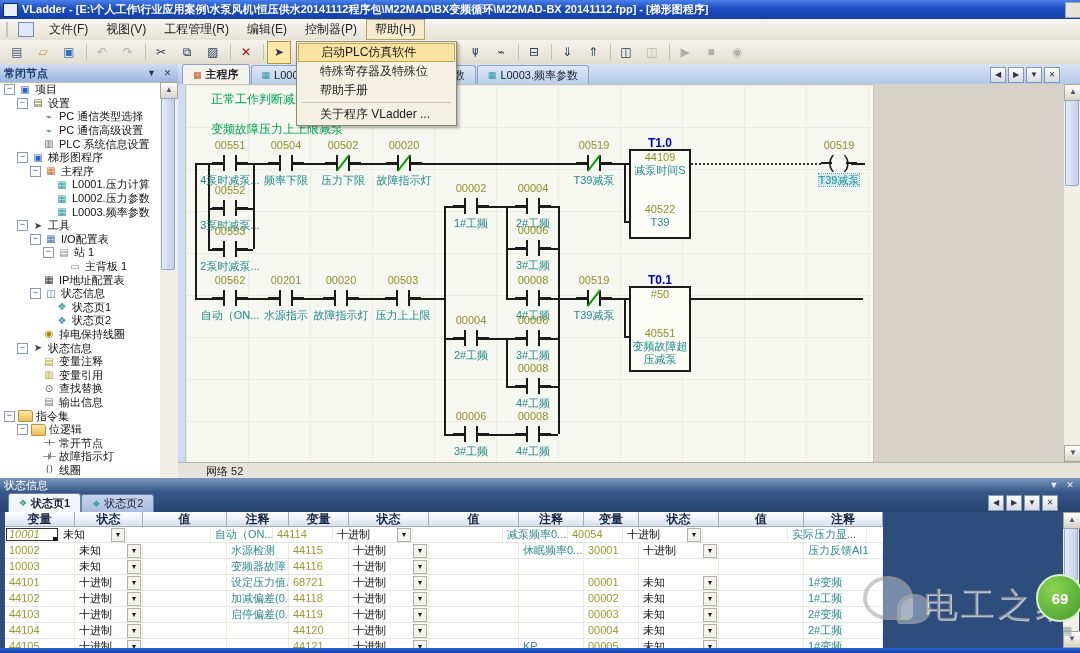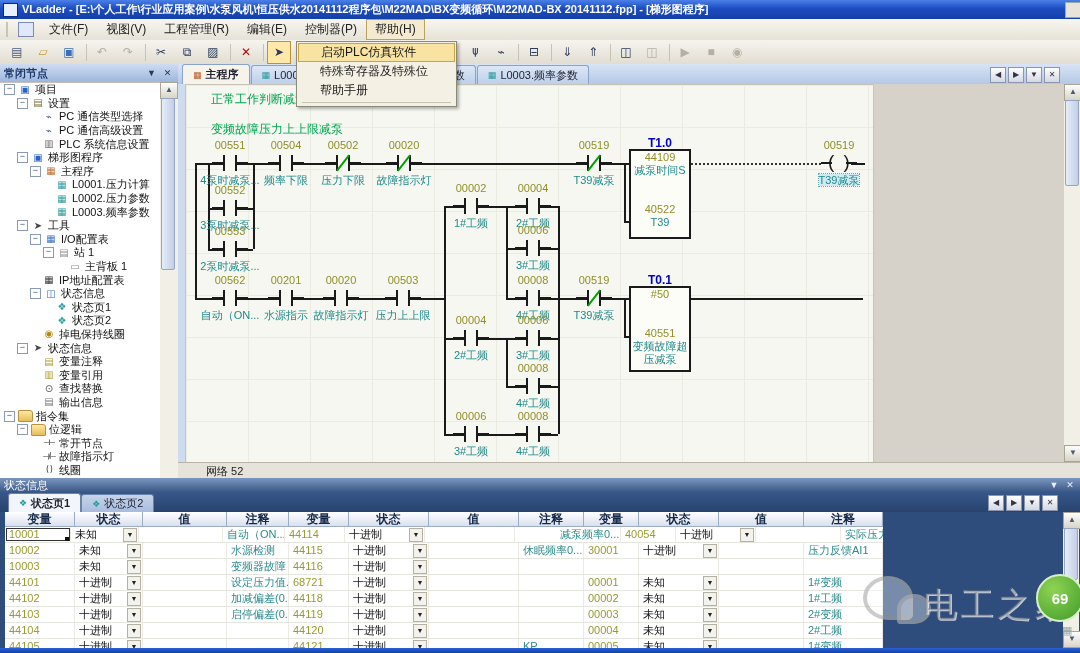--- a/index.html
+++ b/index.html
@@ -191,20 +191,21 @@
     <div class="tb sep disabled">▶</div>
     <div class="tb disabled">■</div>
     <div class="tb disabled">◉</div>
   </div>
 
 <div class="dropdown" id="help-dropdown">
     <div class="dd-item hl">启动PLC仿真软件</div>
     <div class="dd-item">特殊寄存器及特殊位</div>
     <div class="dd-item">帮助手册</div>
     <div class="dd-sep"></div>
+    <div class="dd-item">关于程序 VLadder ...</div>
   </div>
 
 <div class="proj">
   <div class="panel-hd">
     <span>常闭节点</span>
     <span class="sp"></span>
     <span class="hbtn">▼</span>
     <span class="hbtn">✕</span>
   </div>
   <div class="tree" id="tree">
@@ -736,28 +737,28 @@
         <div class="th" style="width: 60px;">变量</div>
         <div class="th" style="width: 80px;">状态</div>
         <div class="th" style="width: 90px;">值</div>
         <div class="th" style="width: 65px;">注释</div>
         <div class="th" style="width: 55px;">变量</div>
         <div class="th" style="width: 80px;">状态</div>
         <div class="th" style="width: 85px;">值</div>
         <div class="th" style="width: 79px;">注释</div>
       </div>
       <div class="trow2">
-        <div class="td c-var sel" style="width: 66px;"><span>10001</span></div>
+        <div class="td c-var sel" style="width: 54px; font-style: italic;"><span>10001</span></div>
         <div class="td c-status" style="width: 68px;"><span>未知</span><span class="dd">▼</span></div>
         <div class="td c-val" style="width: 84px;"><span></span></div>
         <div class="td c-cmt" style="width: 62px;"><span>自动（ON...</span></div>
         <div class="td c-var" style="width: 60px;"><span>44114</span></div>
         <div class="td c-status" style="width: 80px;"><span>十进制</span><span class="dd">▼</span></div>
         <div class="td c-val" style="width: 90px;"><span></span></div>
-        <div class="td c-cmt" style="width: 65px; margin-left: 41px;"><span>减泵频率0...</span></div>
+        <div class="td c-cmt" style="width: 65px;"><span>减泵频率0...</span></div>
         <div class="td c-var" style="width: 55px;"><span>40054</span></div>
         <div class="td c-status" style="width: 80px;"><span>十进制</span><span class="dd">▼</span></div>
         <div class="td c-val" style="width: 85px;"><span></span></div>
         <div class="td c-cmt" style="width: 79px;"><span>实际压力显...</span></div>
       </div>
       <div class="trow2">
         <div class="td c-var" style="width: 70px;"><span>10002</span></div>
         <div class="td c-status" style="width: 68px;"><span>未知</span><span class="dd">▼</span></div>
         <div class="td c-val" style="width: 84px;"><span></span></div>
         <div class="td c-cmt" style="width: 62px;"><span>水源检测</span></div>

